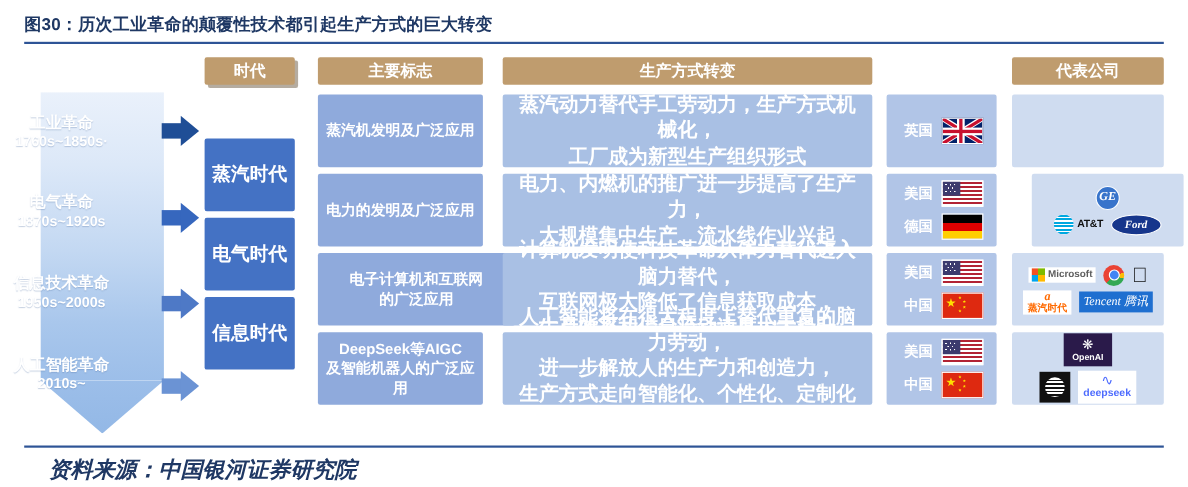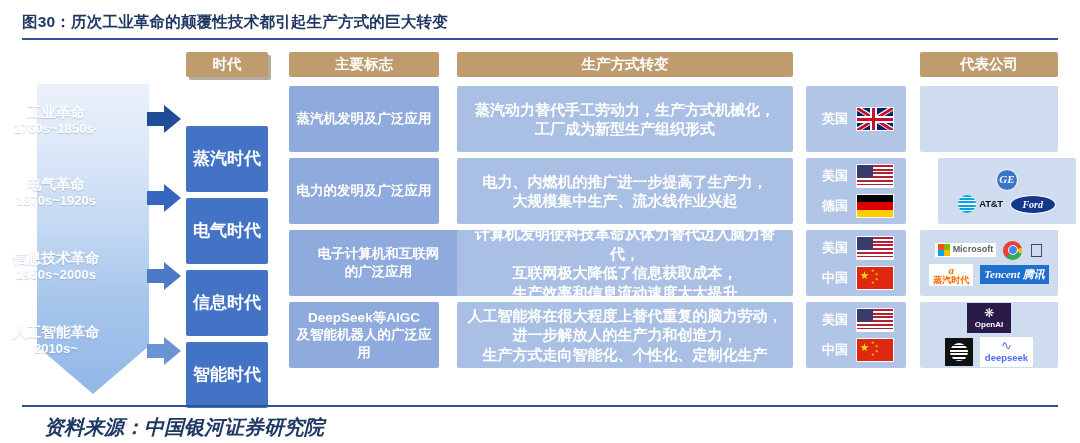--- a/index.html
+++ b/index.html
@@ -77,21 +77,21 @@
   
   .cell {
     position: absolute;
     display: flex; align-items: center; justify-content: center;
     text-align: center; color: #ffffff;
     border-radius: 2px;
     line-height: 1.3;
   }
   .cell.era { background: #4472C4; font-size: 17px; font-weight: 700; margin-top: 40px; }
   .cell.mark { background: #8FAADC; font-size: 13.5px; font-weight: 700; padding: 0 6px; }
-  .cell.prod { background: #A9C0E4; font-size: 15px; font-weight: 700; padding: 0 8px; }
+  .cell.prod { background: #A9C0E4; font-size: 18px; font-weight: 700; padding: 0 8px; }
   .cell.front { background: #B1C5E7; }
   .cell.comp { background: #CFDCF0; }
 
   
   .front-inner {
     width: 100%; height: 100%;
     display: flex; flex-direction: column;
     align-items: center; justify-content: center;
   }
   .ctry-row {
@@ -220,21 +220,21 @@
   .lg-apple { font-size: 19px; color: #111; line-height: 1; }
   .lg-alibaba {
     background: #ffffff; padding: 1px 4px;
     display:flex; flex-direction: column; align-items:center; line-height:1;
   }
   .lg-alibaba .mark { color: #FF6A00; font-size: 11px; font-weight: 700;
     font-family: "Liberation Serif", serif; font-style: italic; }
   .lg-alibaba .txt { color: #FF6A00; font-size: 9px; font-weight: 700; }
   .lg-tencent {
     background: #1F6FD0; color: #ffffff; padding: 2px 4px;
-    font-size: 11px; font-weight: 700; font-style: italic;
+    font-size: 11px; font-weight: 400; font-style: italic;
     font-family: "Liberation Serif", serif; white-space: nowrap;
   }
   .lg-openai {
     background: #2A1A4A; color: #ffffff;
     width: 44px; height: 30px;
     display:flex; flex-direction:column; align-items:center; justify-content:center;
     gap: 1px;
   }
   .lg-openai .knot { font-size: 12px; line-height: 1; }
   .lg-openai .txt { font-size: 8px; font-weight: 700; }
@@ -404,21 +404,20 @@
       <div class="logo-row">
         <span class="lg lg-alibaba">
           <span class="mark">a</span>
           <span class="txt">蒸汽时代</span>
         </span>
         <span class="lg lg-tencent">Tencent 腾讯</span>
       </div>
     </div>
   </div>
 
-  <div class="cell era" style="left:186px; top:302px; width:82px;  height:66px;">智能时代</div>
   <div class="cell mark" style="left:289px; top:302px; width:150px; height:66px; white-space:pre-line;">DeepSeek等AIGC
 及智能机器人的广泛应用</div>
   <div class="cell prod" style="left:457px; top:302px; width:336px; height:66px; white-space:pre-line;">人工智能将在很大程度上替代重复的脑力劳动，
 进一步解放人的生产力和创造力，
 生产方式走向智能化、个性化、定制化生产</div>
   <div class="cell front" style="left:806px; top:302px; width:100px; height:66px;">
     <div class="front-inner">
       <div class="ctry-row">
         <span class="ctry-name">美国</span>
         <span class="flag flag-us">

